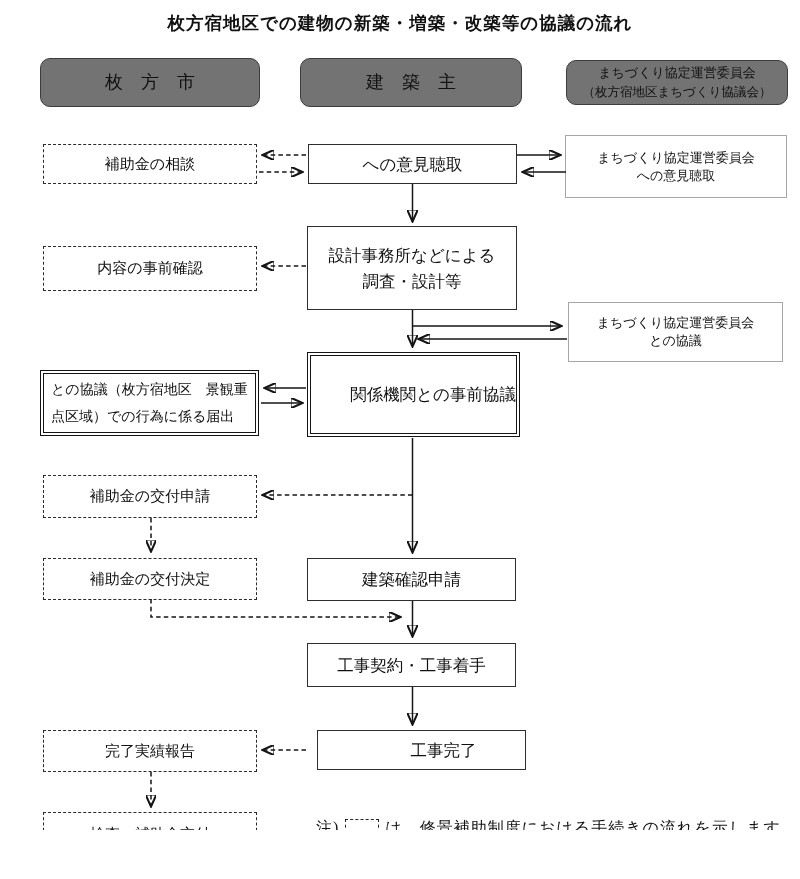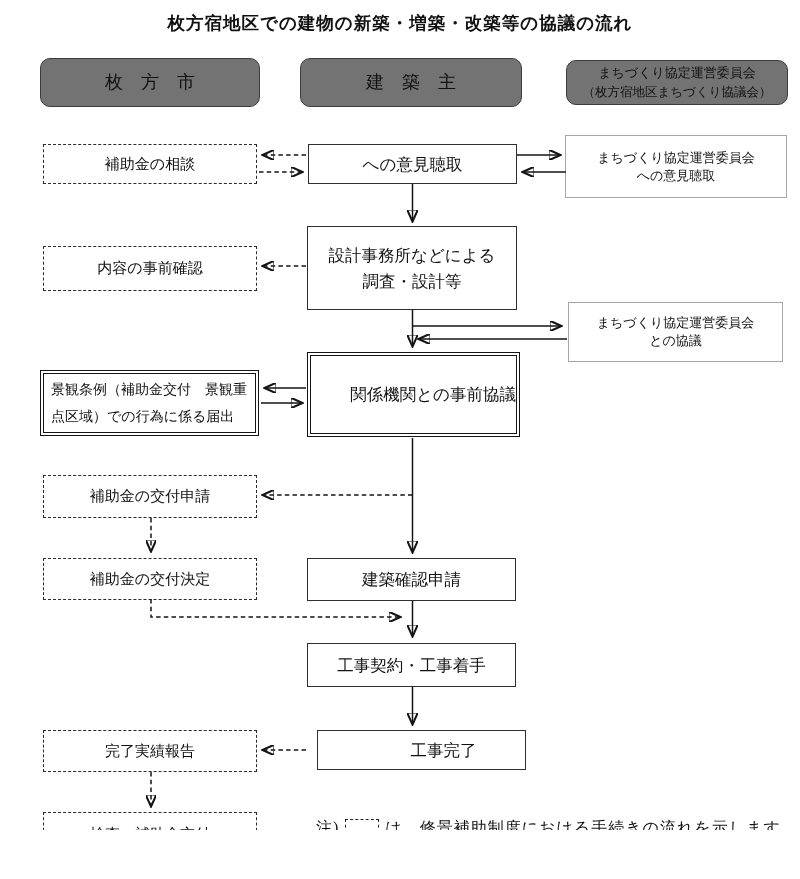--- a/index.html
+++ b/index.html
@@ -63,21 +63,21 @@
   <div class="box solid f17" style="left:307px;top:226px;width:210px;height:84px;line-height:1.6;">
     <span class="nw">設計事務所などによる</span>
     <span class="nw">調査・設計等</span>
   </div>
   <div class="box lightb f14" style="left:568px;top:302px;width:215px;height:60px;">
     <span class="nw">まちづくり協定運営委員会</span>
     <span class="nw">との協議</span>
   </div>
 
   <div class="box dbl left-align" style="left:43px;top:373px;width:213px;height:60px;">
-    <span class="nw">景観条例（補助金交付　景観重</span>
+    <span class="nw">との協議（枚方宿地区　景観重</span>
     <span class="nw">点区域）での行為に係る届出</span>
   </div>
   <div class="box dbl f17" style="left:310px;top:355px;width:207px;height:79px;align-items:flex-end;">
     <span>関係機関との事前協議</span>
   </div>
 
   <div class="box dash f16" style="left:43px;top:475px;width:214px;height:43px;">
     <span>補助金の交付申請</span>
   </div>
   <div class="box dash f16" style="left:43px;top:558px;width:214px;height:42px;">

